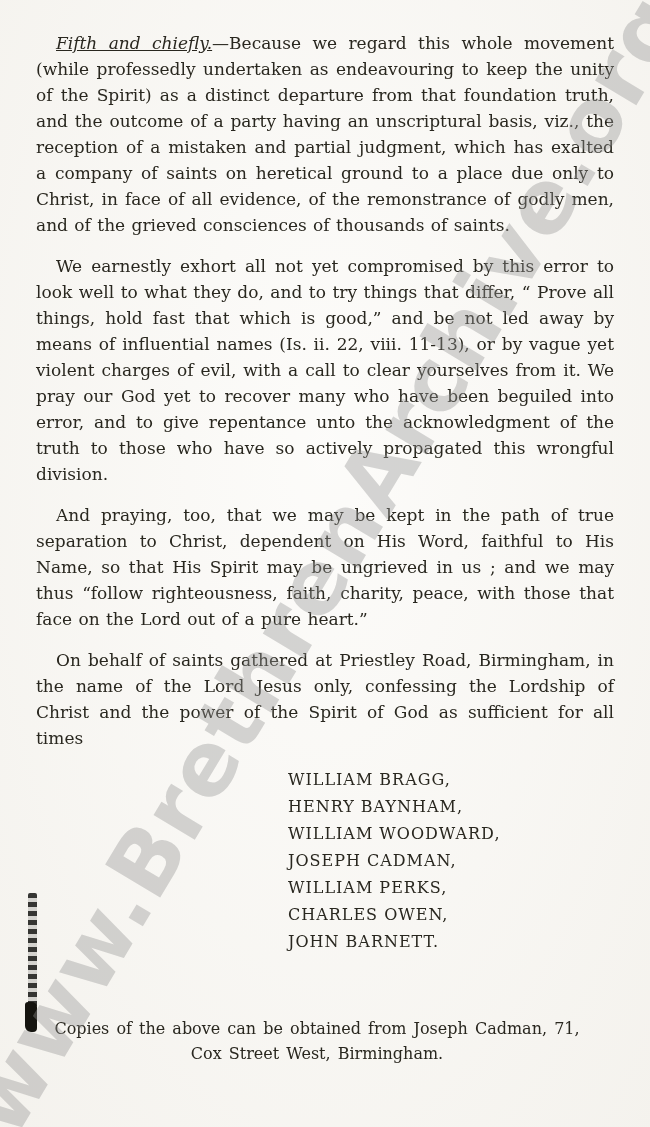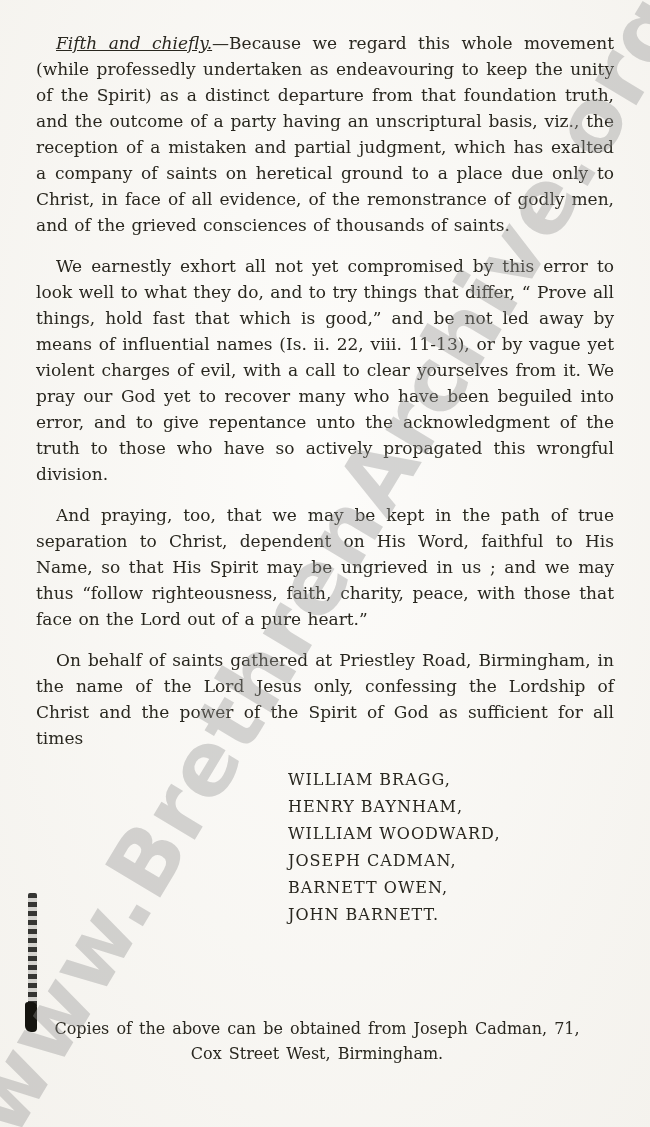--- a/index.html
+++ b/index.html
@@ -115,21 +115,22 @@
 
     <p class="para">And praying, too, that we may be kept in the path of true separation to Christ, dependent on His Word, faithful to His Name, so that His Spirit may be ungrieved in us ; and we may thus “follow righteousness, faith, charity, peace, with those that face on the Lord out of a pure heart.”</p>
 
     <p class="para">On behalf of saints gathered at Priestley Road, Birmingham, in the name of the Lord Jesus only, confessing the Lordship of Christ and the power of the Spirit of God as sufficient for all times</p>
 
     <div class="signatures">
       <div class="sig-line">WILLIAM BRAGG,</div>
       <div class="sig-line">HENRY BAYNHAM,</div>
       <div class="sig-line">WILLIAM WOODWARD,</div>
       <div class="sig-line">JOSEPH CADMAN,</div>
-      <div class="sig-line">BARNETT OWEN,</div>
+      <div class="sig-line">WILLIAM PERKS,</div>
+      <div class="sig-line">CHARLES OWEN,</div>
       <div class="sig-line">JOHN BARNETT.</div>
     </div>
 
   </div>
 
   <div class="scan-artifact-strip"></div>
   <div class="scan-artifact-blob"></div>
 
   <p class="footer-note">Copies of the above can be obtained from Joseph Cadman, 71, Cox Street West, Birmingham.</p>
 

